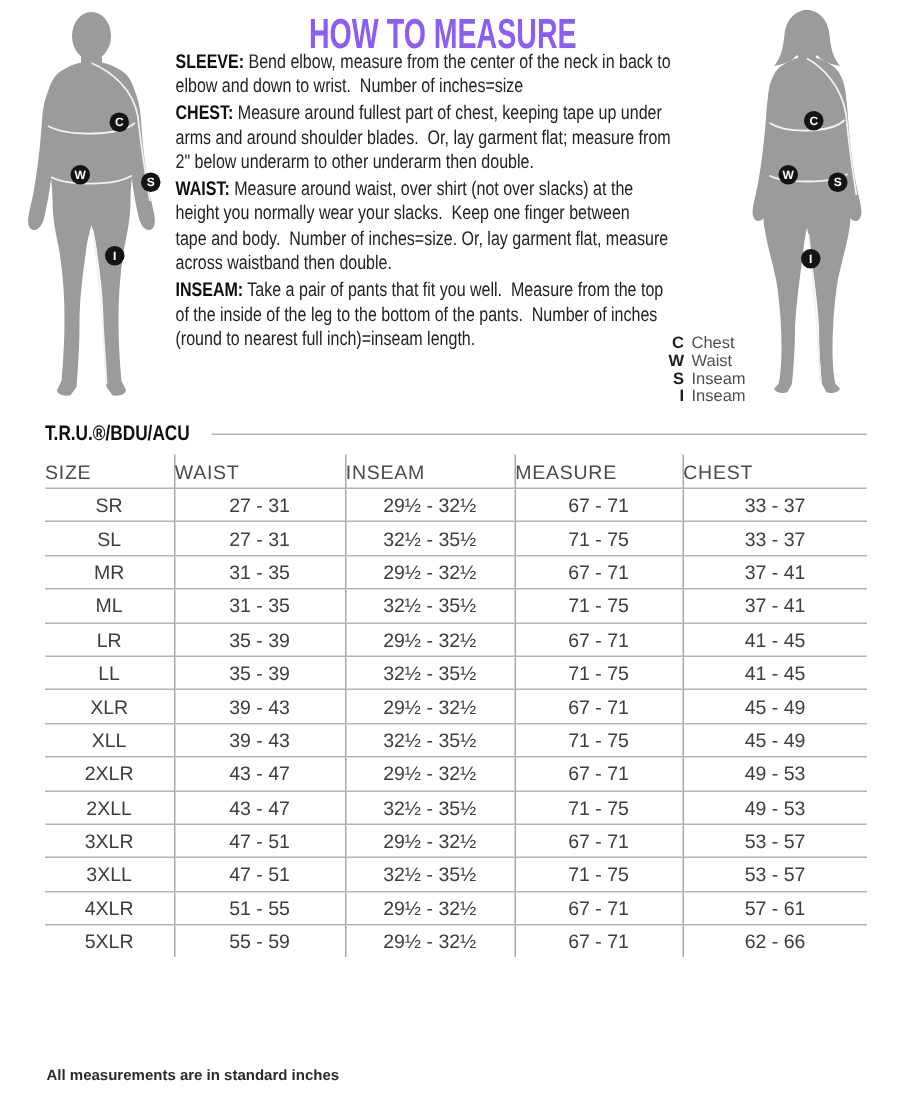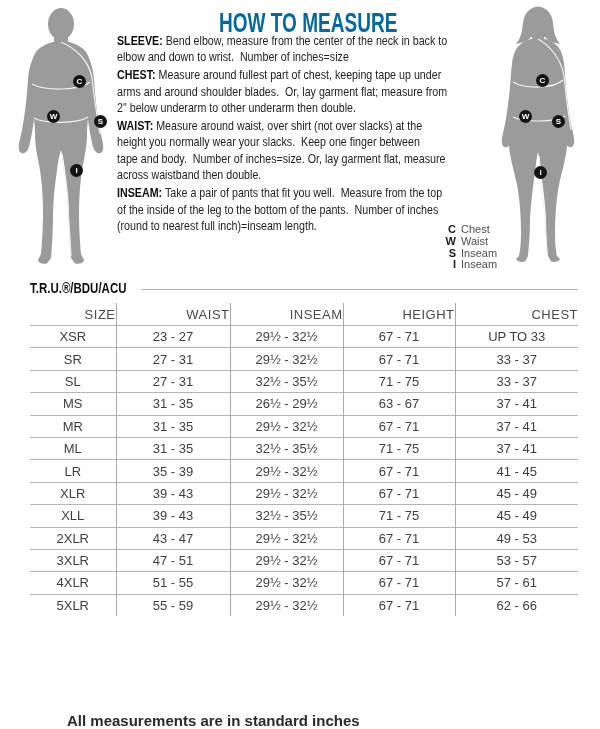--- a/index.html
+++ b/index.html
@@ -26,22 +26,22 @@
   .fig-left .badge-c{left:68px;top:67px;}
   .fig-left .badge-w{left:42px;top:102px;}
   .fig-left .badge-s{left:89px;top:107px;}
   .fig-left .badge-i{left:65px;top:156px;}
   .fig-right .badge-c{left:54px;top:68px;}
   .fig-right .badge-w{left:37px;top:104px;}
   .fig-right .badge-s{left:70px;top:109px;}
   .fig-right .badge-i{left:52px;top:160px;}
 
   
-  .title{position:absolute;left:130px;top:11px;width:356px;text-align:center;
-         font-size:28px;line-height:24px;font-weight:800;color:#0369a1;}
+  .title{position:absolute;left:117px;top:11px;width:356px;text-align:center;
+         font-size:28px;line-height:24px;font-weight:800;color:#8b5cf6;}
   .title span{display:inline-block;transform:scaleX(0.68);transform-origin:center;
               white-space:nowrap;letter-spacing:0;}
   .instructions{position:absolute;left:117px;top:33px;width:445px;
                 transform:scaleX(0.81);transform-origin:0 0;}
   .instr{margin:0 0 1.5px 0;font-size:13.2px;line-height:16.4px;color:var(--text-body);
          white-space:pre-wrap;}
   .instr b{font-weight:800;color:#0e0e0e;}
 
   
   .legend{position:absolute;left:440px;top:224px;width:70px;font-size:11px;line-height:11.8px;}
@@ -50,29 +50,29 @@
   .legend-label{color:#4f4f4f;}
 
   
   .chart-heading{position:absolute;left:30px;top:280px;font-size:14px;font-weight:800;
                  color:#0e0e0e;transform:scaleX(0.82);transform-origin:0 50%;white-space:nowrap;}
   .heading-rule{position:absolute;left:141px;top:289px;width:437px;height:1px;
                 background:var(--table-line);}
   table.size-table{position:absolute;left:30px;top:303px;width:548px;
                    border-collapse:collapse;table-layout:fixed;}
   .size-table th{height:22px;font-weight:400;font-size:13px;letter-spacing:0.5px;
-                 color:#4a4a4a;text-align:right;vertical-align:middle;padding:0;}
+                 color:#4a4a4a;text-align:left;vertical-align:middle;padding:0;}
   .size-table td{height:21.4px;font-size:13px;color:var(--text-table);
                  text-align:center;vertical-align:middle;padding:0;}
   .size-table thead tr{border-bottom:1px solid var(--table-line);}
   .size-table tbody tr{border-bottom:1px solid var(--table-line);}
   .size-table tbody tr:last-child{border-bottom:none;}
   .size-table th + th, .size-table td + td{border-left:1px solid var(--table-divider);}
 
-  .footnote{position:absolute;left:31px;top:712px;font-size:15px;font-weight:700;color:#2a2a2a;margin-left:36px;}
+  .footnote{position:absolute;left:31px;top:712px;font-size:10px;font-weight:700;color:#2a2a2a;}
 </style>
 </head>
 <body>
 
 <div id="page">
 
   <div class="figure fig-left">
     <svg viewBox="0 0 112 258">
       <g fill="var(--silhouette)">
         <ellipse cx="56" cy="16" rx="13" ry="16"></ellipse>
@@ -165,54 +165,40 @@
         <col style="width:114px">
         <col style="width:113px">
       <col style="width:112px">
         <col style="width:123px">
     </colgroup>
     <thead>
       <tr>
           <th>SIZE</th>
           <th>WAIST</th>
           <th>INSEAM</th>
-          <th>HEIGHT</th>
+          <th>MEASURE</th>
           <th>CHEST</th>
         </tr>
     </thead>
     <tbody>
         <tr>
-          <td>XSR</td>
-          <td>23 - 27</td>
-          <td>29½ - 32½</td>
-          <td>67 - 71</td>
-          <td>UP TO 33</td>
-        </tr>
-        <tr>
           <td>SR</td>
           <td>27 - 31</td>
           <td>29½ - 32½</td>
           <td>67 - 71</td>
           <td>33 - 37</td>
         </tr>
         <tr>
           <td>SL</td>
           <td>27 - 31</td>
           <td>32½ - 35½</td>
           <td>71 - 75</td>
           <td>33 - 37</td>
         </tr>
         <tr>
-          <td>MS</td>
-          <td>31 - 35</td>
-          <td>26½ - 29½</td>
-          <td>63 - 67</td>
-          <td>37 - 41</td>
-        </tr>
-        <tr>
           <td>MR</td>
           <td>31 - 35</td>
           <td>29½ - 32½</td>
           <td>67 - 71</td>
           <td>37 - 41</td>
         </tr>
         <tr>
           <td>ML</td>
           <td>31 - 35</td>
           <td>32½ - 35½</td>
@@ -220,20 +206,27 @@
           <td>37 - 41</td>
         </tr>
         <tr>
           <td>LR</td>
           <td>35 - 39</td>
           <td>29½ - 32½</td>
           <td>67 - 71</td>
           <td>41 - 45</td>
         </tr>
         <tr>
+          <td>LL</td>
+          <td>35 - 39</td>
+          <td>32½ - 35½</td>
+          <td>71 - 75</td>
+          <td>41 - 45</td>
+        </tr>
+        <tr>
           <td>XLR</td>
           <td>39 - 43</td>
           <td>29½ - 32½</td>
           <td>67 - 71</td>
           <td>45 - 49</td>
         </tr>
         <tr>
           <td>XLL</td>
           <td>39 - 43</td>
           <td>32½ - 35½</td>
@@ -241,27 +234,41 @@
           <td>45 - 49</td>
         </tr>
         <tr>
           <td>2XLR</td>
           <td>43 - 47</td>
           <td>29½ - 32½</td>
           <td>67 - 71</td>
           <td>49 - 53</td>
         </tr>
         <tr>
+          <td>2XLL</td>
+          <td>43 - 47</td>
+          <td>32½ - 35½</td>
+          <td>71 - 75</td>
+          <td>49 - 53</td>
+        </tr>
+        <tr>
           <td>3XLR</td>
           <td>47 - 51</td>
           <td>29½ - 32½</td>
           <td>67 - 71</td>
           <td>53 - 57</td>
         </tr>
         <tr>
+          <td>3XLL</td>
+          <td>47 - 51</td>
+          <td>32½ - 35½</td>
+          <td>71 - 75</td>
+          <td>53 - 57</td>
+        </tr>
+        <tr>
           <td>4XLR</td>
           <td>51 - 55</td>
           <td>29½ - 32½</td>
           <td>67 - 71</td>
           <td>57 - 61</td>
         </tr>
         <tr>
           <td>5XLR</td>
           <td>55 - 59</td>
           <td>29½ - 32½</td>

